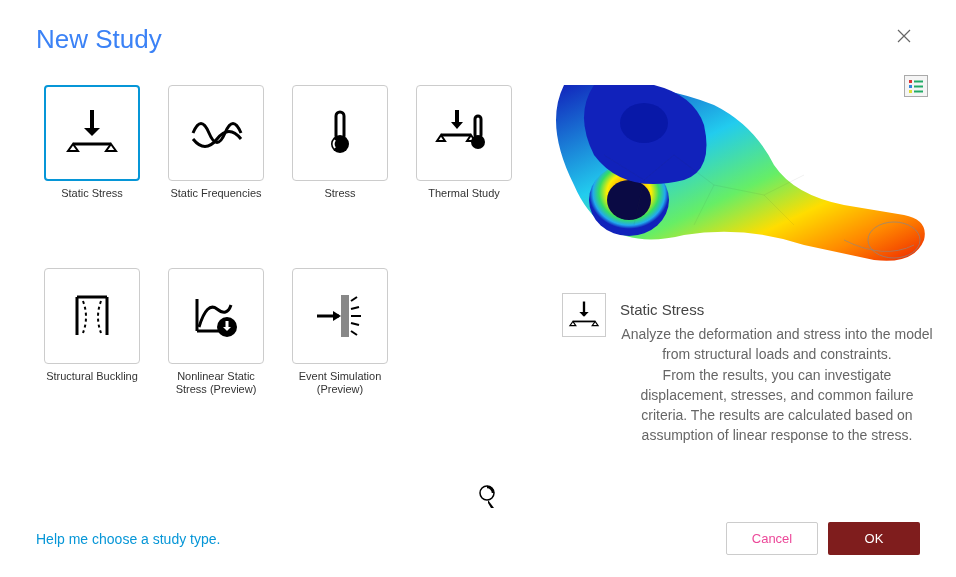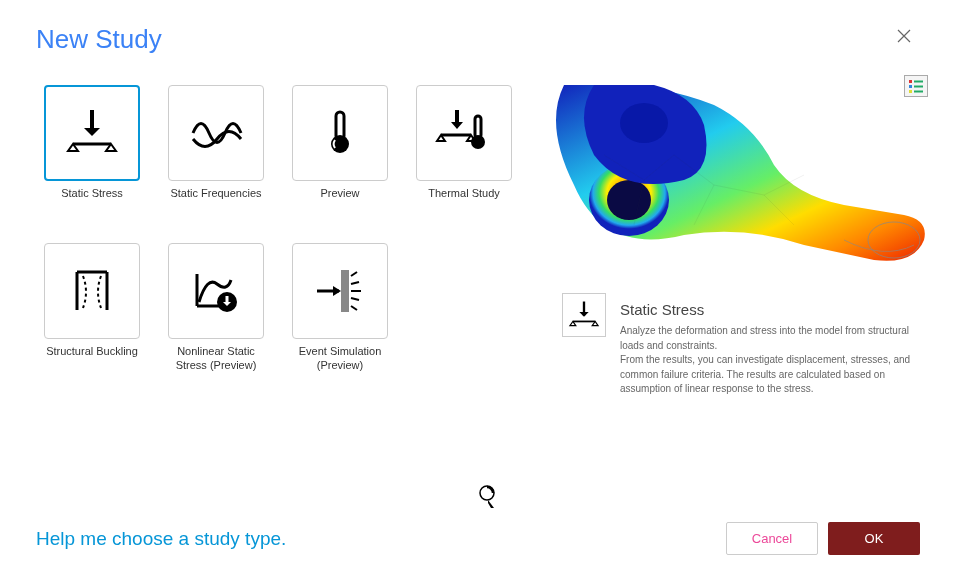--- a/index.html
+++ b/index.html
@@ -115,37 +115,38 @@
     .detail-text {
       flex: 1;
     }
     .detail-title {
       font-size: 15px;
       color: #444;
       margin-bottom: 6px;
       margin-top: -16px;
     }
     .detail-desc {
-      font-size: 10px;
+      font-size: 14px;
       color: #666;
       line-height: 1.45;
+      text-align: center;
     }
     .footer {
       position: absolute;
       bottom: 22px;
       left: 0;
       right: 0;
       padding: 0 36px;
       display: flex;
       justify-content: space-between;
       align-items: center;
     }
     .help-link {
       color: #0696d7;
-      font-size: 19px;
+      font-size: 14px;
       text-decoration: none;
       cursor: pointer;
     }
     .btn-group {
       display: flex;
       gap: 10px;
     }
     .btn {
       min-width: 92px;
       padding: 8px 20px;
@@ -211,21 +212,21 @@
     </div>
 
     <div class="study-tile">
       <div class="study-icon-box">
         <svg width="58" height="58" viewBox="0 0 58 58">
           <rect x="25" y="8" width="8" height="28" rx="4" fill="none" stroke="#000" stroke-width="3"></rect>
           <circle cx="29" cy="40" r="9" fill="#000"></circle>
           <path d="M 24 44 A 7 7 0 0 1 24 36" fill="none" stroke="#fff" stroke-width="2"></path>
         </svg>
       </div>
-      <div class="study-label">Preview</div>
+      <div class="study-label">Stress</div>
     </div>
 
     <div class="study-tile">
       <div class="study-icon-box">
         <svg width="58" height="58" viewBox="0 0 58 58">
           <line x1="22" y1="6" x2="22" y2="22" stroke="#000" stroke-width="4"></line>
           <path d="M16 18 L22 25 L28 18" fill="#000"></path>
           <line x1="6" y1="31" x2="36" y2="31" stroke="#000" stroke-width="3"></line>
           <path d="M6 31 L10 37 L2 37 Z" fill="none" stroke="#000" stroke-width="2"></path>
           <path d="M36 31 L40 37 L32 37 Z" fill="none" stroke="#000" stroke-width="2"></path>

